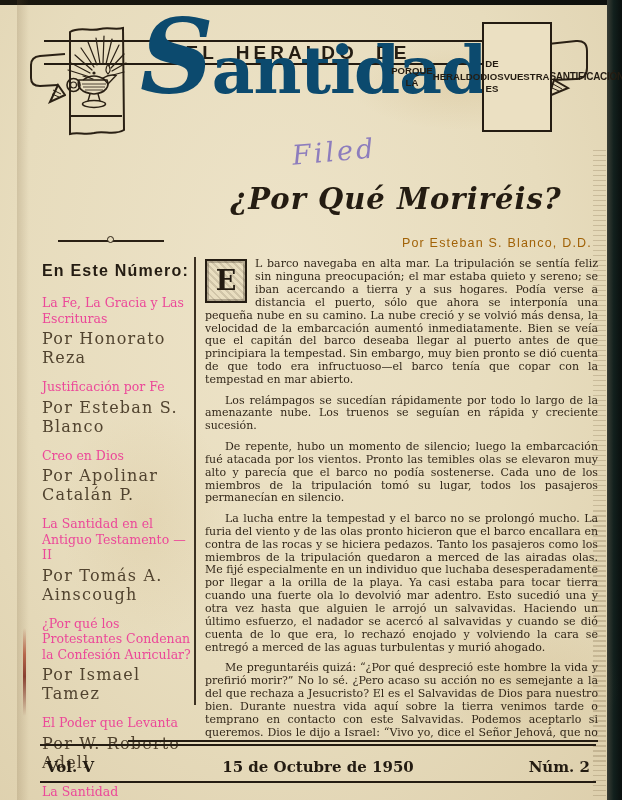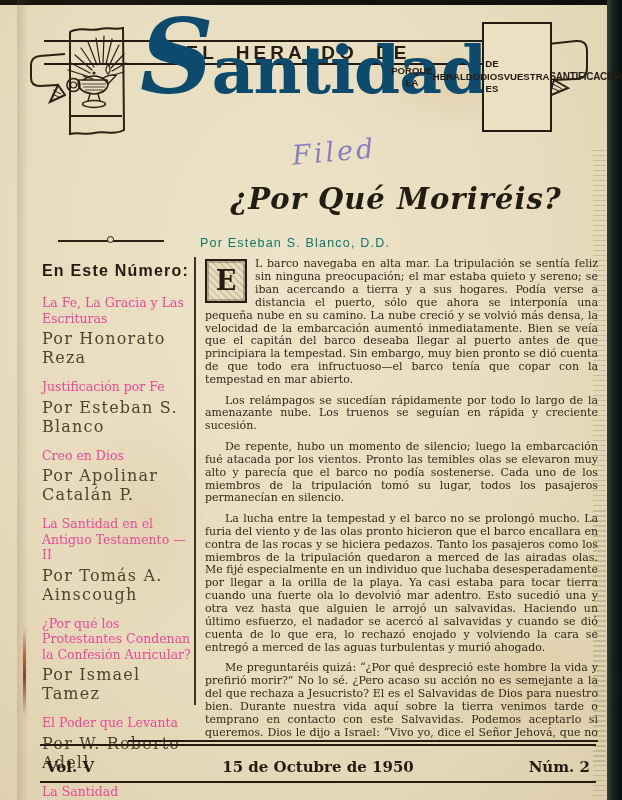--- a/index.html
+++ b/index.html
@@ -48,22 +48,22 @@
   .motto-line.long{font-size:10px;letter-spacing:-.3px;}
   .motto-ref{font-style:italic;font-size:8px;margin-top:5px;color:#241c12;font-family:"DejaVu Serif",serif;}
 
   
   .handwriting{left:292px;top:136px;z-index:4;color:#8d7dbd;
     font-family:"DejaVu Serif",serif;font-style:italic;font-size:27px;letter-spacing:3px;
     transform:rotate(-5deg);}
   .article-title{left:200px;top:182px;width:392px;text-align:center;
     font-family:"DejaVu Serif",serif;font-style:italic;font-weight:bold;font-size:29px;
     letter-spacing:1px;color:#241c12;}
-  .byline{left:200px;top:236px;width:392px;text-align:left;
-    font-family:"Liberation Sans",sans-serif;font-size:12.5px;letter-spacing:1.2px;color:#0f766e;}
+  .byline{left:200px;top:236px;width:392px;text-align:right;
+    font-family:"Liberation Sans",sans-serif;font-size:12.5px;letter-spacing:1.2px;color:#a16207;}
 
   
   .ornament{left:58px;top:236px;width:106px;height:9px;}
   .ornament .line{position:absolute;left:0;right:0;top:4px;height:1.5px;background:#2a2014;}
   .ornament .dot{position:absolute;left:49px;top:0;width:7px;height:7px;border:1.5px solid #2a2014;
     border-radius:50%;background:#e7dcbd;box-sizing:border-box;}
   .vrule{left:194px;top:257px;width:1.5px;height:448px;background:#3c3122;}
 
   
   .sidebar{left:42px;top:262px;width:150px;}

